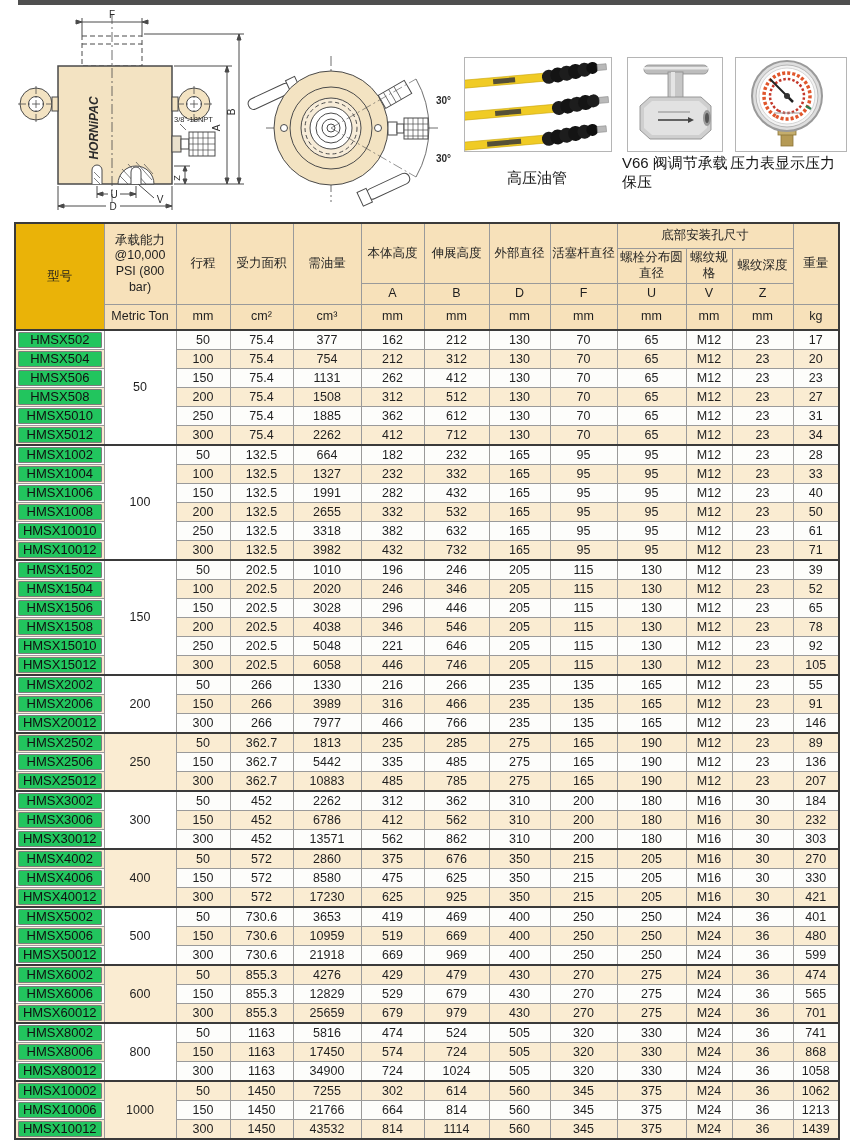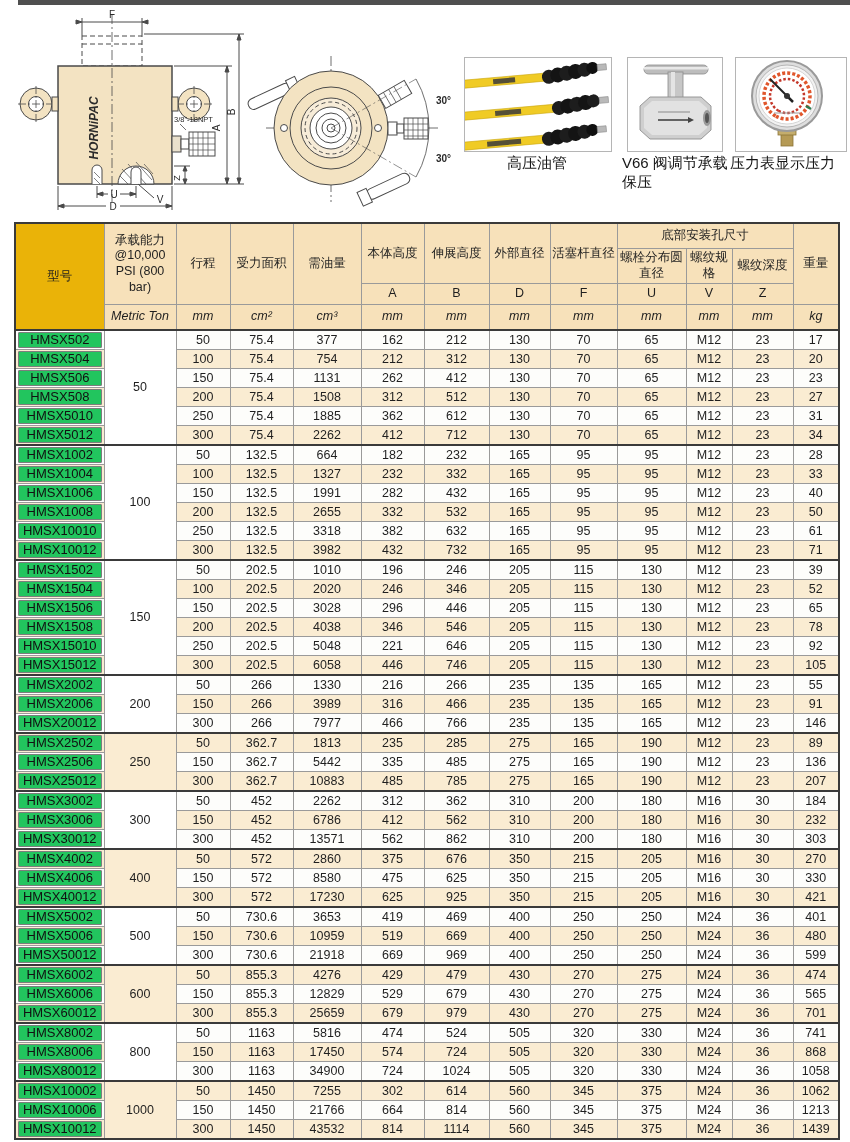--- a/index.html
+++ b/index.html
@@ -5,34 +5,34 @@
   html,body{margin:0;padding:0;}
   body{
     width:850px;height:1142px;position:relative;background:#ffffff;
     font-family:"Liberation Sans","DejaVu Sans",sans-serif;color:#1f1f1f;
     overflow:hidden;
   }
   .top-bar{position:absolute;left:18px;top:0;width:832px;height:5px;background:#4f4f4f;}
   .diagram{position:absolute;}
   .photo-box{position:absolute;background:#ffffff;border:1px solid #b5b5b5;overflow:hidden;}
   .caption{position:absolute;font-size:15px;font-weight:500;color:#161616;line-height:19px;}
-  .caption.center{text-align:center;}
+  .caption.center{text-align:center;margin-top:15px;}
   
   .spec-wrap{position:absolute;left:14px;top:222px;}
   table{border-collapse:collapse;table-layout:fixed;width:824px;}
   th,td{border:1px solid #9a9a9a;padding:0;text-align:center;vertical-align:middle;
         font-size:12.5px;font-weight:normal;overflow:hidden;}
   table{border:2px solid #3a3a3a;}
   thead th{background:#f7e1ba;line-height:1.25;}
   thead th.model-h{background:#eab308;}
   thead tr.r1 th{height:24px;}
   thead tr.r2 th{height:34px;}
   thead tr.r3 th{height:20px;}
   thead tr.r4 th{height:24px;}
-  thead tr.r4 th{border-bottom:2px solid #3a3a3a;font-style:italic;}
+  thead tr.r4 th{border-bottom:2px solid #3a3a3a;}
   tbody td{height:17px;line-height:17px;background:#fdfdfb;}
   tbody tr.alt td{background:#faecd2;}
   tbody td.model-cell, tbody td.capacity-cell{background:#ffffff;}
   tbody tr.group-start td{border-top:2px solid #3a3a3a;}
   .model-box{margin:1px 2px;border:1px solid #7d7d7d;background:#22c55e;
              font-size:13px;line-height:14px;border-radius:1px;color:#111;}
   .capacity-cell{font-size:12.5px;}
   
   svg text{font-family:"Liberation Sans","DejaVu Sans",sans-serif;}
 </style>

